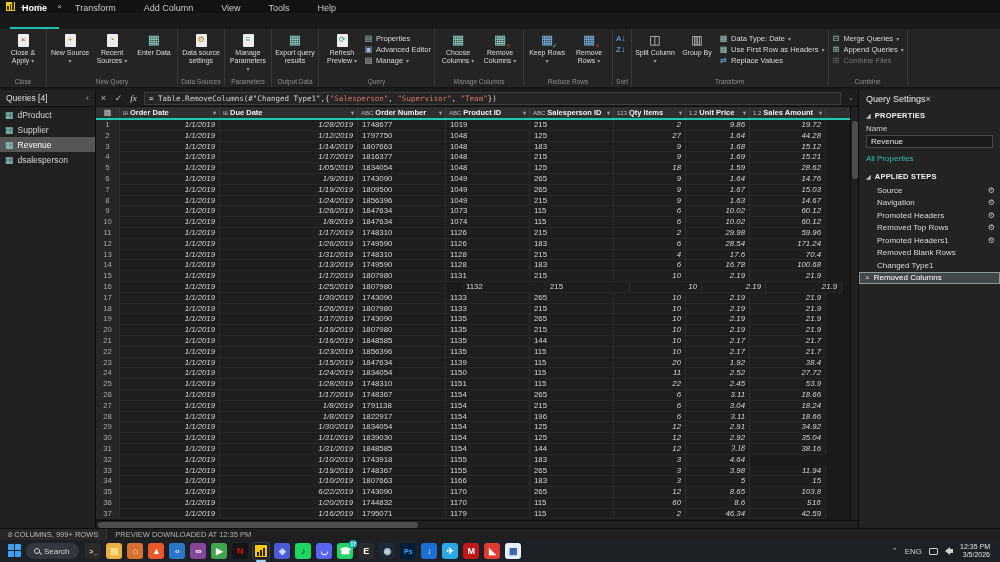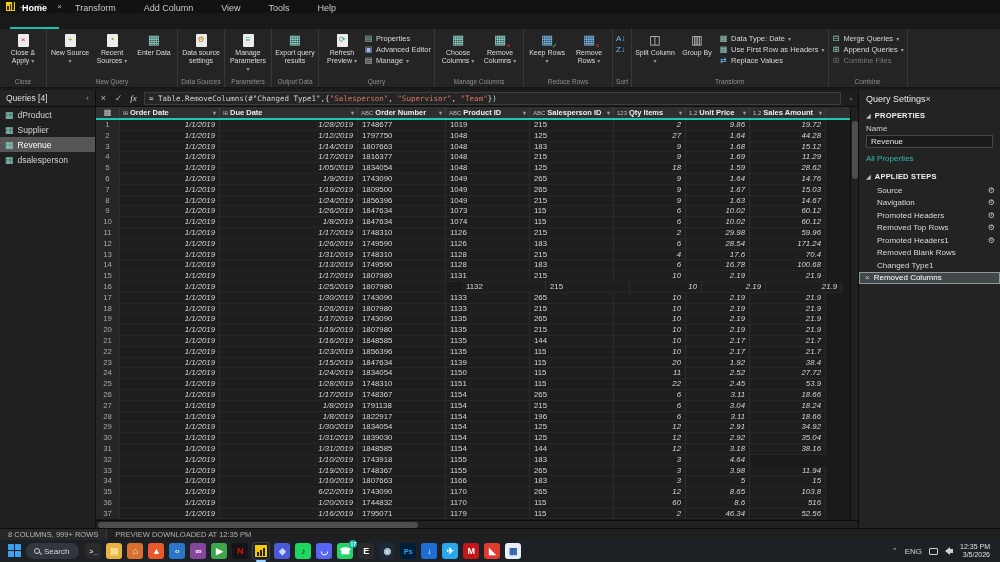--- a/index.html
+++ b/index.html
@@ -458,21 +458,21 @@
             </div>
             <div class="grow">
               <div class="gcell rownum" style="width: 24px;">4</div>
               <div class="gcell num" style="width: 100px;">1/1/2019</div>
               <div class="gcell num" style="width: 138px;">1/17/2019</div>
               <div class="gcell" style="width: 88px;">1816377</div>
               <div class="gcell" style="width: 84px;">1048</div>
               <div class="gcell" style="width: 84px;">215</div>
               <div class="gcell num" style="width: 72px;">9</div>
               <div class="gcell num" style="width: 64px;">1.69</div>
-              <div class="gcell num" style="width: 76px;">11.29</div>
+              <div class="gcell num" style="width: 76px;">15.21</div>
             </div>
             <div class="grow">
               <div class="gcell rownum" style="width: 24px;">5</div>
               <div class="gcell num" style="width: 100px;">1/1/2019</div>
               <div class="gcell num" style="width: 138px;">1/05/2019</div>
               <div class="gcell" style="width: 88px;">1834054</div>
               <div class="gcell" style="width: 84px;">1048</div>
               <div class="gcell" style="width: 84px;">125</div>
               <div class="gcell num" style="width: 72px;">18</div>
               <div class="gcell num" style="width: 64px;">1.59</div>
@@ -754,21 +754,21 @@
               <div class="gcell num" style="width: 76px;">35.04</div>
             </div>
             <div class="grow">
               <div class="gcell rownum" style="width: 24px;">31</div>
               <div class="gcell num" style="width: 100px;">1/1/2019</div>
               <div class="gcell num" style="width: 138px;">1/31/2019</div>
               <div class="gcell" style="width: 88px;">1848585</div>
               <div class="gcell" style="width: 84px;">1154</div>
               <div class="gcell" style="width: 84px;">144</div>
               <div class="gcell num" style="width: 72px;">12</div>
-              <div class="gcell num" style="width: 64px;">3.18</div>
+              <div class="gcell num" style="width: 64px; font-family: Liberation Serif, serif;">3.18</div>
               <div class="gcell num" style="width: 76px;">38.16</div>
             </div>
             <div class="grow">
               <div class="gcell rownum" style="width: 24px;">32</div>
               <div class="gcell num" style="width: 100px;">1/1/2019</div>
               <div class="gcell num" style="width: 138px;">1/10/2019</div>
               <div class="gcell" style="width: 88px;">1743918</div>
               <div class="gcell" style="width: 84px;">1155</div>
               <div class="gcell" style="width: 84px;">183</div>
               <div class="gcell num" style="width: 72px;">3</div>
@@ -810,32 +810,32 @@
             </div>
             <div class="grow">
               <div class="gcell rownum" style="width: 24px;">36</div>
               <div class="gcell num" style="width: 100px;">1/1/2019</div>
               <div class="gcell num" style="width: 138px;">1/20/2019</div>
               <div class="gcell" style="width: 88px;">1744832</div>
               <div class="gcell" style="width: 84px;">1170</div>
               <div class="gcell" style="width: 84px;">115</div>
               <div class="gcell num" style="width: 72px;">60</div>
               <div class="gcell num" style="width: 64px;">8.6</div>
-              <div class="gcell num" style="width: 76px;">516</div>
+              <div class="gcell num" style="width: 76px; font-family: Liberation Mono, monospace;">516</div>
             </div>
             <div class="grow">
               <div class="gcell rownum" style="width: 24px;">37</div>
               <div class="gcell num" style="width: 100px;">1/1/2019</div>
               <div class="gcell num" style="width: 138px;">1/16/2019</div>
               <div class="gcell" style="width: 88px;">1795071</div>
               <div class="gcell" style="width: 84px;">1179</div>
               <div class="gcell" style="width: 84px;">115</div>
               <div class="gcell num" style="width: 72px;">2</div>
               <div class="gcell num" style="width: 64px;">46.34</div>
-              <div class="gcell num" style="width: 76px;">52.56</div>
+              <div class="gcell num" style="width: 76px;">42.59</div>
             </div>
           </div>
         <div class="vscroll">
             <div class="thumb"></div>
           </div>
       </div>
       <div class="hscroll">
           <div class="thumb"></div>
         </div>
     </div>

